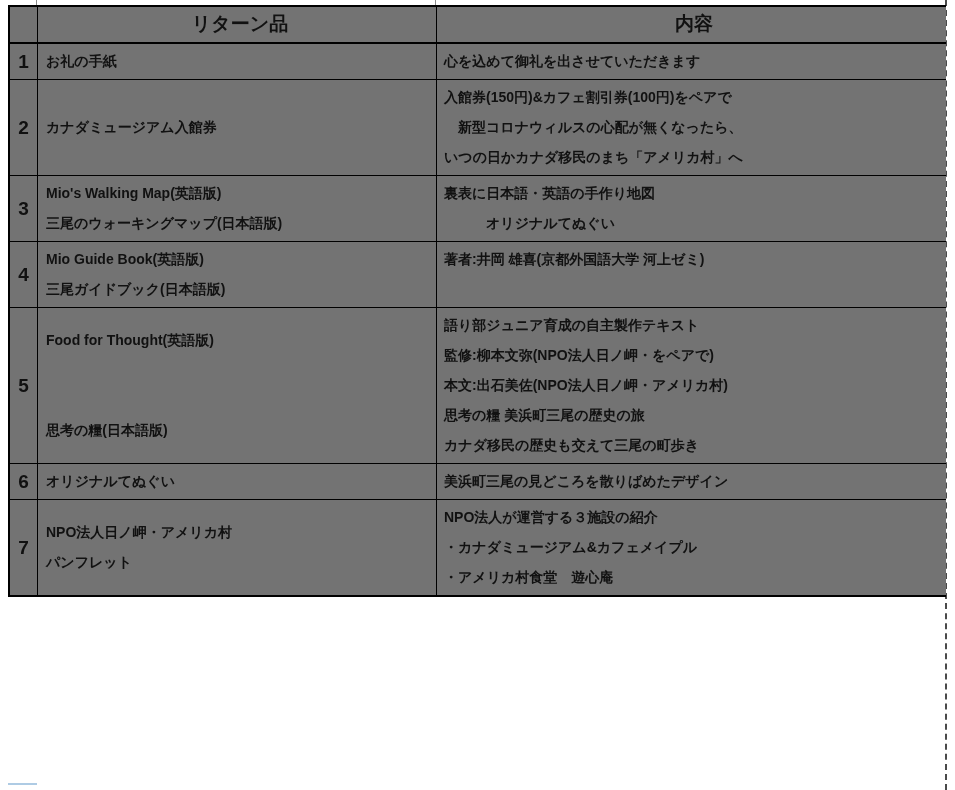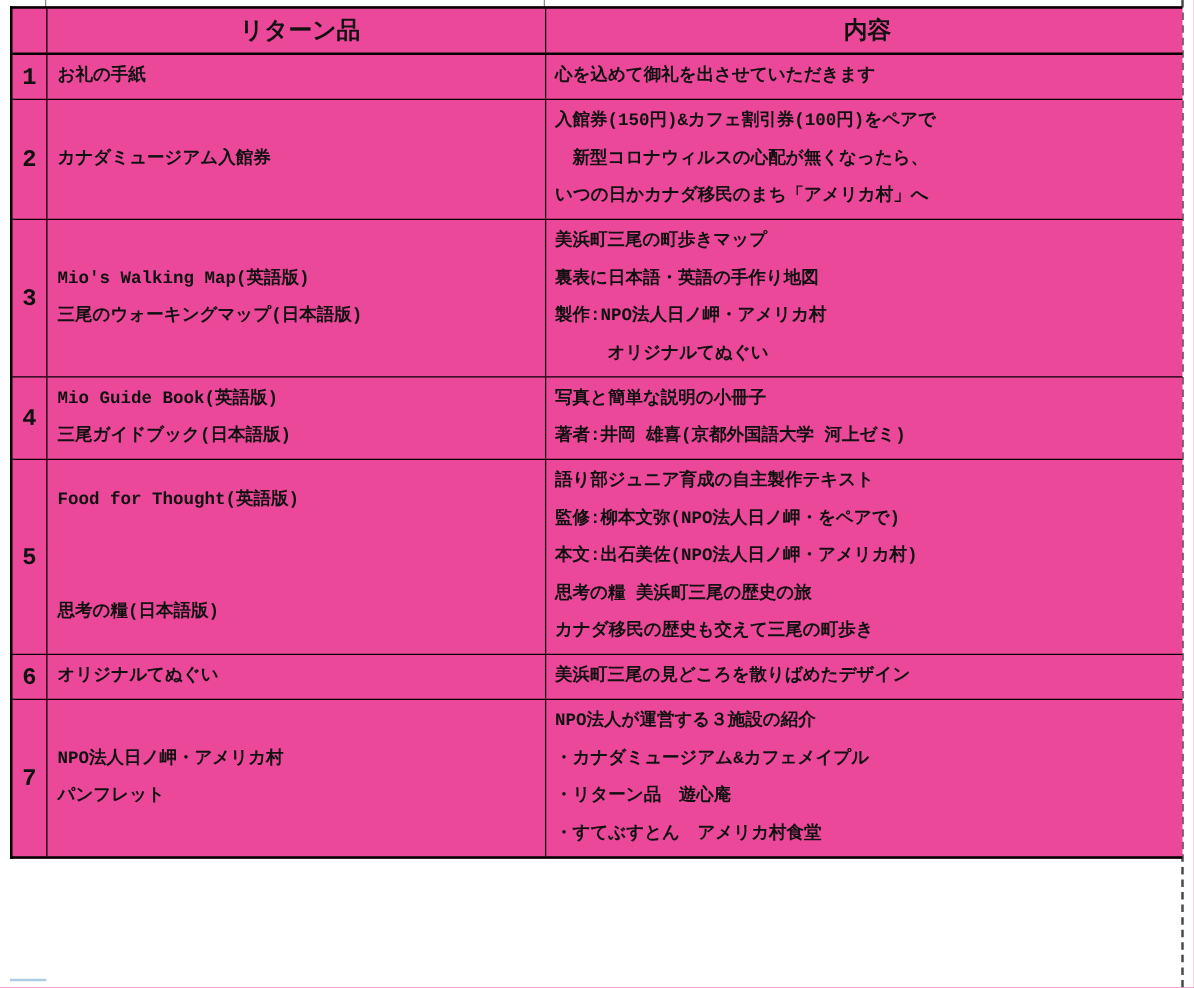--- a/index.html
+++ b/index.html
@@ -4,21 +4,21 @@
 <style>
   html,body{margin:0;padding:0;}
   body{
     width:955px;height:790px;position:relative;background:#ffffff;
     font-family:"Liberation Sans","DejaVu Sans",sans-serif;
     font-weight:bold;color:#111;overflow:hidden;
   }
   .table{
     position:absolute;left:8px;top:5px;width:938px;
     border:2px solid #000;border-right:none;
-    background:#ec4899;box-sizing:border-box;font-family:Liberation Mono, monospace;
+    background:#737373;box-sizing:border-box;
   }
   .row{display:flex;align-items:stretch;}
   .row.header{border-bottom:2px solid #000;}
   #rows .row{border-bottom:1px solid #000;}
   #rows .row:last-child{border-bottom:none;}
   .cell{box-sizing:border-box;overflow:hidden;}
   .cell.num{
     width:28px;flex:0 0 28px;border-right:1px solid #000;
     display:flex;align-items:center;justify-content:center;
     font-size:19px;
@@ -94,35 +94,32 @@
         </div>
   </div>
 
   <div class="row">
     <div class="cell num">3</div>
     <div class="cell item">
           <div class="line">Mio's Walking Map(英語版)</div>
           <div class="line">三尾のウォーキングマップ(日本語版)</div>
         </div>
     <div class="cell desc">
-          <div class="line">美浜町三尾の町歩きマップ</div>
           <div class="line">裏表に日本語・英語の手作り地図</div>
-          <div class="line">製作:NPO法人日ノ岬・アメリカ村</div>
           <div class="line">　　　オリジナルてぬぐい</div>
         </div>
   </div>
 
   <div class="row">
     <div class="cell num">4</div>
     <div class="cell item">
           <div class="line">Mio Guide Book(英語版)</div>
           <div class="line">三尾ガイドブック(日本語版)</div>
         </div>
     <div class="cell desc">
-          <div class="line">写真と簡単な説明の小冊子</div>
           <div class="line">著者:井岡 雄喜(京都外国語大学 河上ゼミ)</div>
         </div>
   </div>
 
   <div class="row">
     <div class="cell num">5</div>
     <div class="cell item">
           <div class="line">Food for Thought(英語版)</div>
           <div class="line">&nbsp;</div>
           <div class="line">&nbsp;</div>
@@ -149,18 +146,17 @@
 
   <div class="row">
     <div class="cell num">7</div>
     <div class="cell item">
           <div class="line">NPO法人日ノ岬・アメリカ村</div>
           <div class="line">パンフレット</div>
         </div>
     <div class="cell desc">
           <div class="line">NPO法人が運営する３施設の紹介</div>
           <div class="line">・カナダミュージアム&amp;カフェメイプル</div>
-          <div class="line">・リターン品　遊心庵</div>
-          <div class="line">・すてぶすとん　アメリカ村食堂</div>
+          <div class="line">・アメリカ村食堂　遊心庵</div>
         </div>
   </div>
 </div>
 </div>
 
 </body></html>

